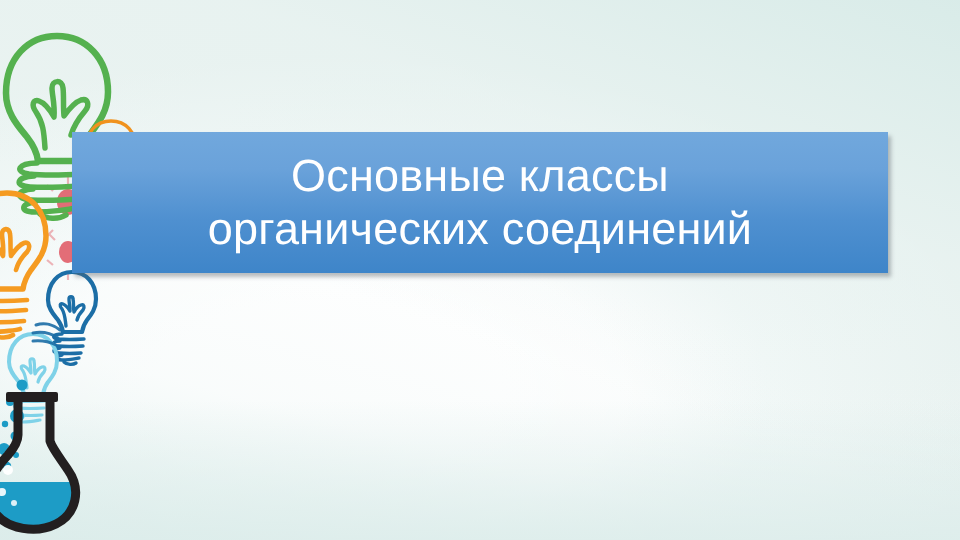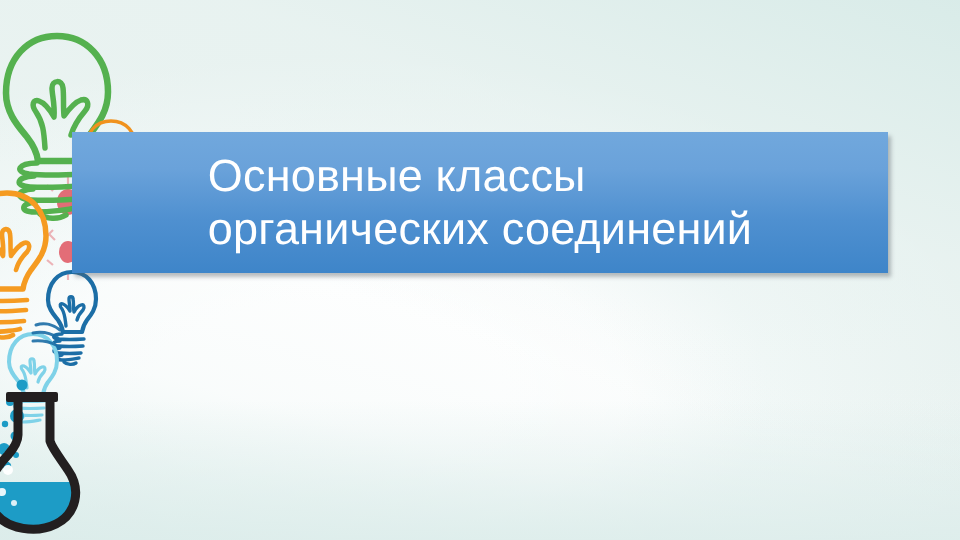--- a/index.html
+++ b/index.html
@@ -91,21 +91,21 @@
     align-items: center;
     justify-content: center;
     box-sizing: border-box;
   }
   .title-text {
     color: #ffffff;
     font-family: "Liberation Sans", sans-serif;
     font-size: 45px;
     font-weight: 400;
     line-height: 1.16;
-    text-align: left;
+    text-align: center;
     letter-spacing: 0.2px;
     white-space: pre-line;
     padding: 0 10px;
     text-rendering: geometricPrecision;
   }
 </style>
 </head>
 <body>
 
 <div id="slide">

